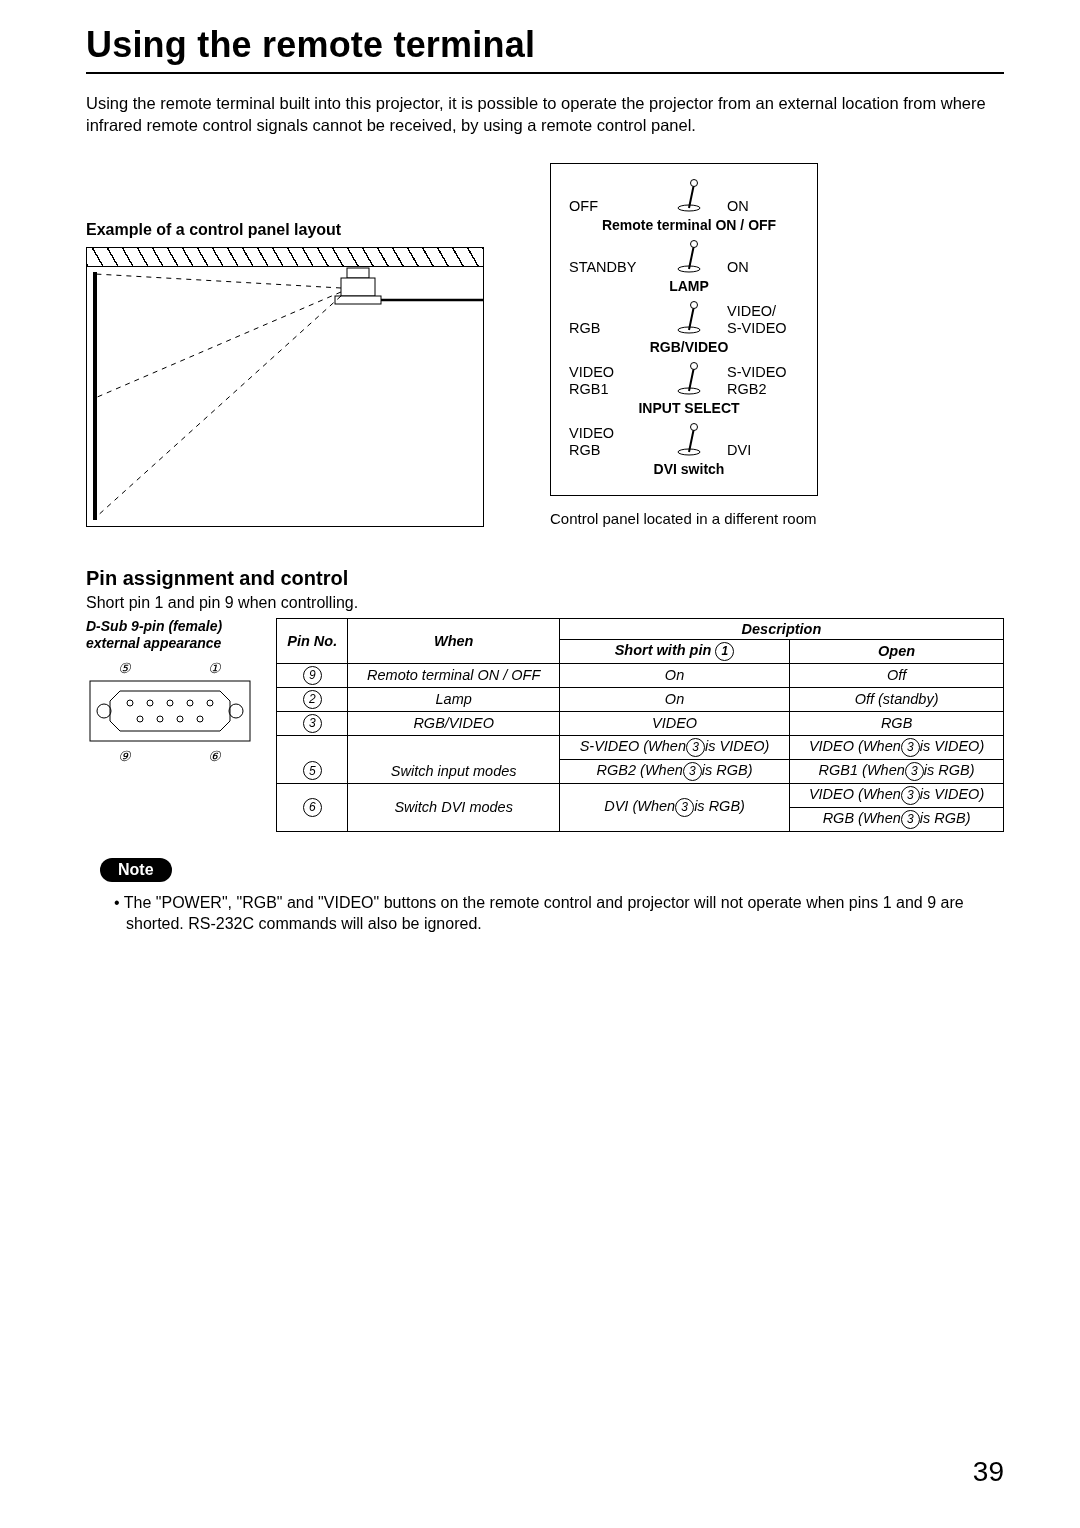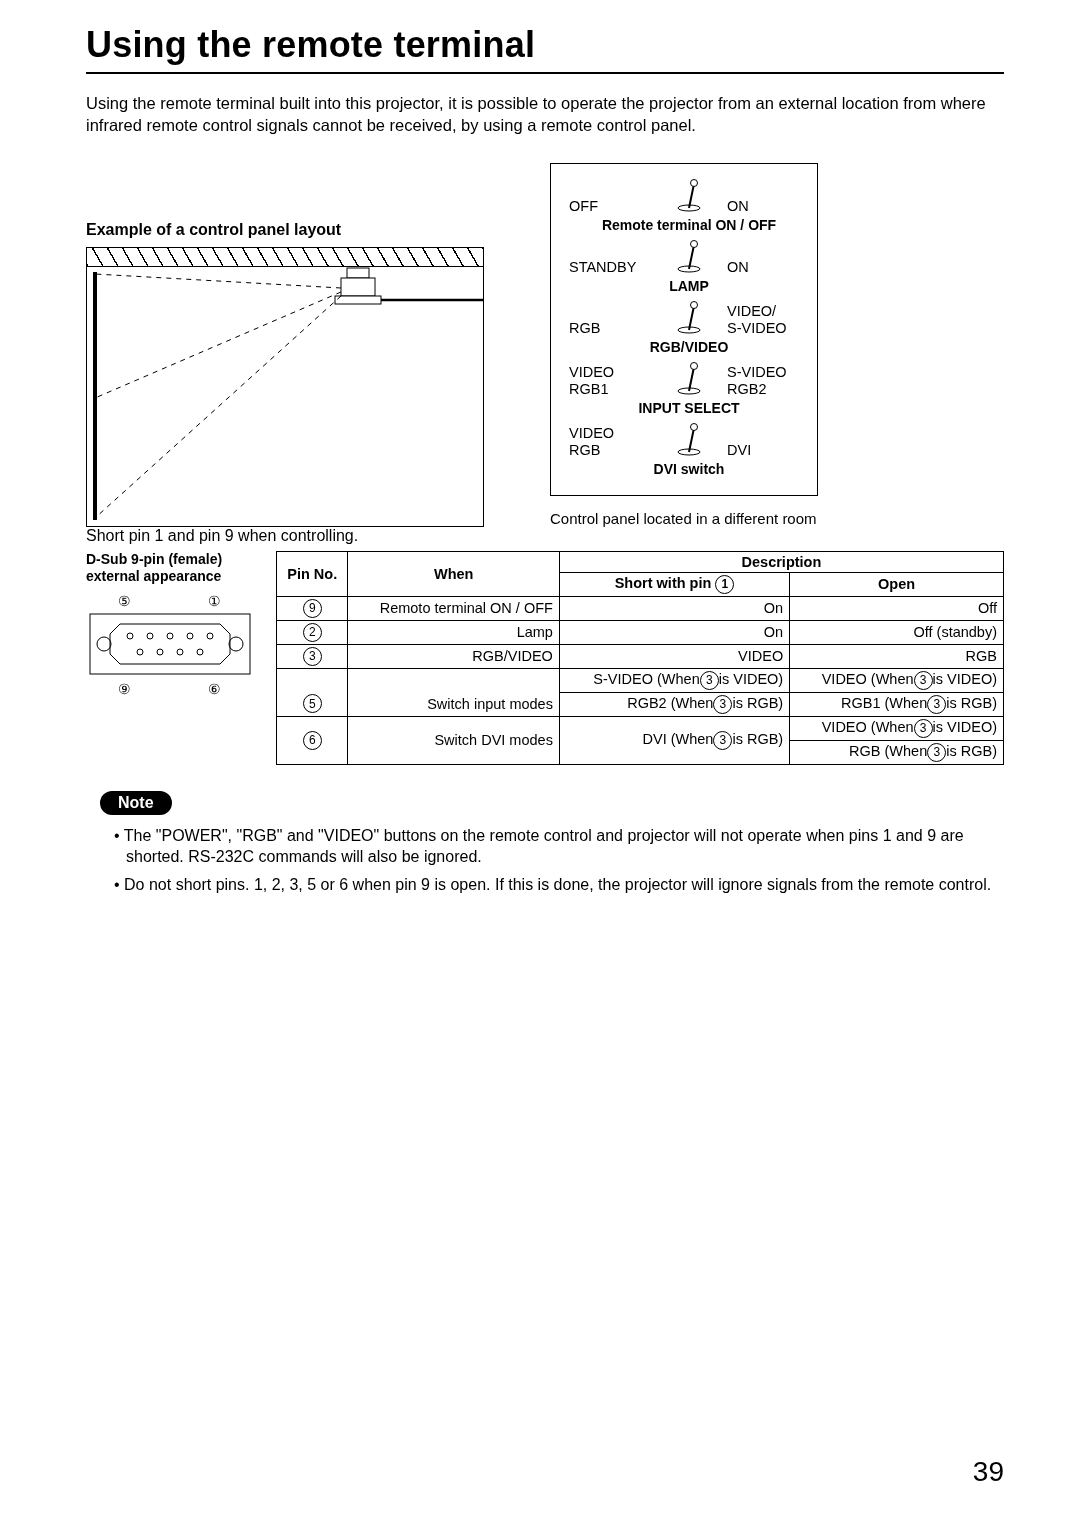--- a/index.html
+++ b/index.html
@@ -98,38 +98,39 @@
     margin: 40px 0 4px 0;
   }
   .subtext {
     font-size: 16px;
     margin: 0 0 6px 0;
   }
   .pin-row {
     display: flex;
     gap: 20px;
     align-items: flex-start;
+    font-style: italic;
   }
   .dsub-col { width: 170px; }
   .dsub-title {
     font-weight: bold;
     font-size: 14px;
     line-height: 1.25;
     margin-bottom: 6px;
   }
   .table-col { flex: 1; }
   table.pin {
     border-collapse: collapse;
     width: 100%;
     font-size: 14.5px;
   }
   table.pin th, table.pin td {
     border: 1.2px solid #000;
     padding: 2px 6px;
-    text-align: right;
+    text-align: center;
     vertical-align: middle;
   }
   table.pin th { font-weight: bold; text-align: center; }
   .circ {
     display: inline-flex;
     width: 17px; height: 17px;
     border: 1.2px solid #000;
     border-radius: 50%;
     align-items: center; justify-content: center;
     font-size: 12px;
@@ -254,20 +255,21 @@
                 <circle cx="20" cy="5" r="3.5" fill="#fff" stroke="#000"></circle>
               </svg></span>
             <span class="sw-right">DVI</span>
           </div>
           <div class="switch-label">DVI switch</div>
         </div>
       <div class="panel-caption">Control panel located in a different room</div>
     </div>
   </div>
 
+  <h2>Pin assignment and control</h2>
   <p class="subtext">Short pin 1 and pin 9 when controlling.</p>
 
   <div class="pin-row">
     <div class="dsub-col">
       <div class="dsub-title">D-Sub 9-pin (female) external appearance</div>
       <svg width="168" height="120">
         <text x="32" y="14" font-size="14">⑤</text>
         <text x="122" y="14" font-size="14">①</text>
         <rect x="4" y="22" width="160" height="60" fill="#fff" stroke="#000"></rect>
         <circle cx="18" cy="52" r="7" fill="none" stroke="#000"></circle>
@@ -341,17 +343,16 @@
           <td class="c3"><span>RGB       (When</span><span class="circ">3</span><span>is RGB)</span></td>
         </tr>
       </tbody>
         </table>
     </div>
   </div>
 
   <div class="note-pill">Note</div>
   <ul class="notes">
     <li>The "POWER", "RGB" and "VIDEO" buttons on the remote control and projector will not operate when pins 1 and 9 are shorted. RS-232C commands will also be ignored.</li>
-    <li>Do not short pins. 1, 2, 3, 5 or 6 when pin 9 is open. If this is done, the projector will ignore signals from the remote control.</li>
   </ul>
 </div>
 
 <div class="pagenum">39</div>
 
 </body></html>

